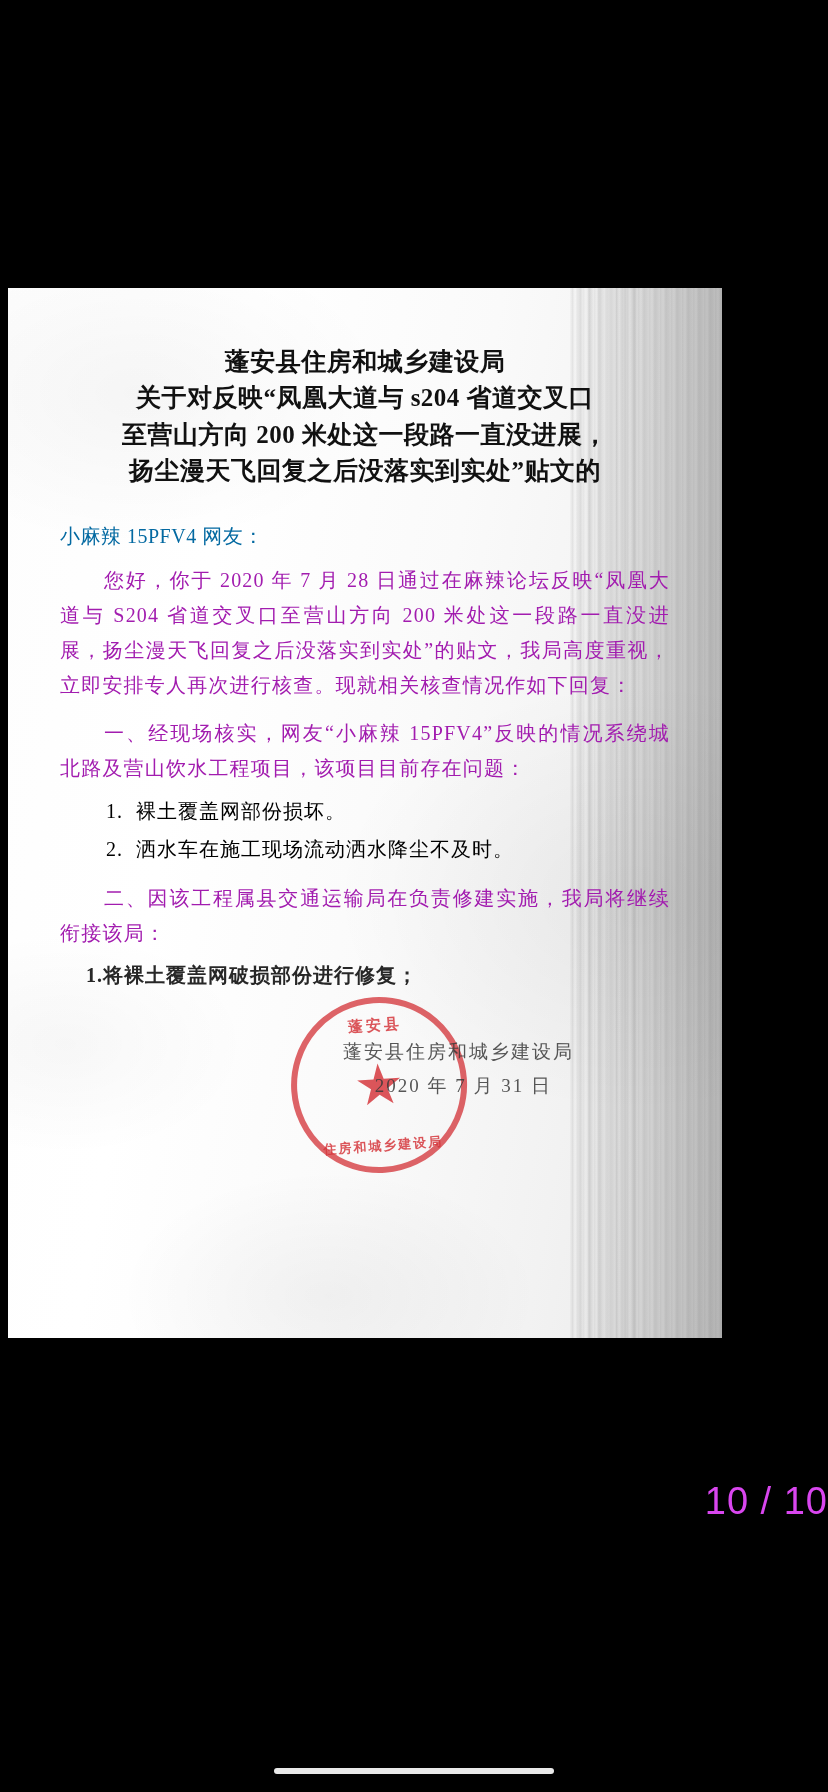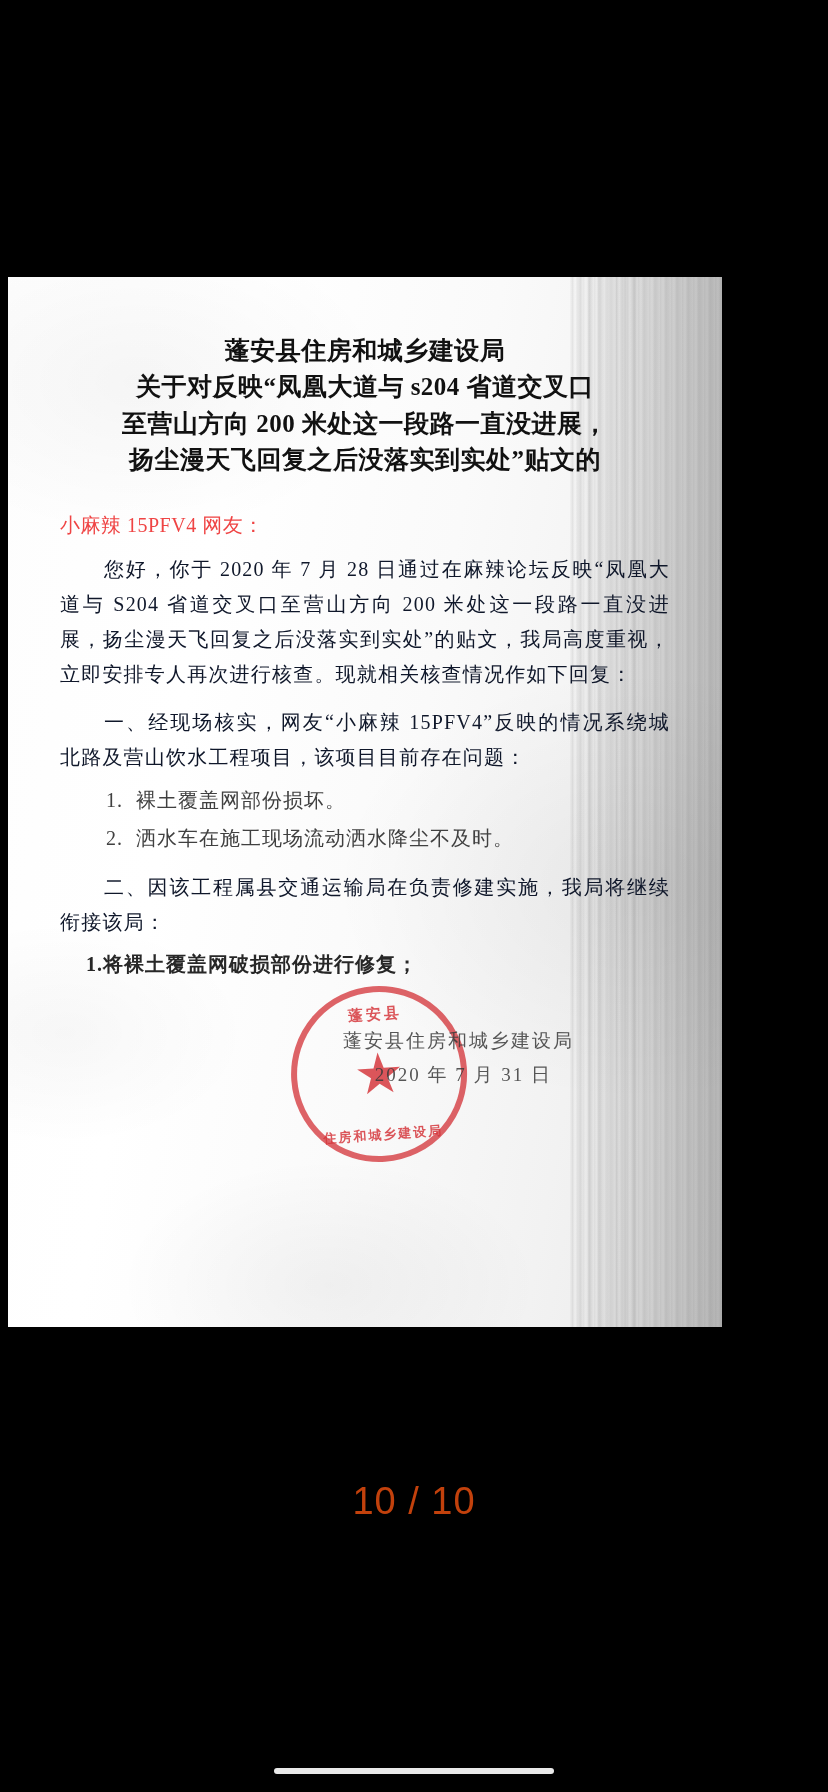--- a/index.html
+++ b/index.html
@@ -13,21 +13,21 @@
   #viewer {
     position: relative;
     width: 828px;
     height: 1792px;
     background: #000;
   }
   
   #page-wrap {
     position: absolute;
     left: 8px;
-    top: 277px;
+    top: 288px;
     width: 714px;
     height: 1050px;
     background: #ffffff;
     overflow: hidden;
   }
   
   #page-wrap::before {
     content: "";
     position: absolute;
     inset: 0;
@@ -76,45 +76,45 @@
     font-size: 25px;
     line-height: 1.45;
     letter-spacing: 0.5px;
     color: #111;
   }
   .doc-title .line { display: block; }
 
   .salutation {
     margin-top: 34px;
     font-size: 20px;
-    color: #ef4444;
+    color: #0369a1;
     letter-spacing: 0.5px;
     font-family: Liberation Serif, serif;
   }
 
   .para {
     margin-top: 13px;
     font-size: 20px;
     line-height: 1.75;
     text-align: justify;
     text-justify: inter-ideograph;
     letter-spacing: 1.2px;
-    color: #0f172a;
+    color: #a21caf;
   }
   .para.indent { text-indent: 2.2em; }
 
   .numlist {
     margin-top: 6px;
     padding-left: 46px;
   }
   .numlist .li {
     font-size: 20px;
     line-height: 1.9;
     letter-spacing: 1px;
-    color: #404040;
+    color: #000000;
   }
   .numlist .li .num { display: inline-block; width: 30px; }
 
   .plainlist { margin-top: 4px; padding-left: 26px; font-weight: bold; }
   .plainlist .li {
     font-size: 20px;
     line-height: 2.0;
     letter-spacing: 1px;
     color: #272727;
   }
@@ -172,22 +172,22 @@
     letter-spacing: 2px;
     color: rgba(208,28,34,0.85);
     font-weight: bold;
   }
 
   
   #page-indicator {
     position: absolute;
     left: 0; right: 0;
     top: 1480px;
-    text-align: center;
-    color: #c2410c;
+    text-align: right;
+    color: #d946ef;
     font-family: "Liberation Sans", sans-serif;
     font-size: 38px;
     letter-spacing: 1px;
   }
   #home-bar {
     position: absolute;
     left: 50%;
     transform: translateX(-50%);
     bottom: 18px;
     width: 280px;

